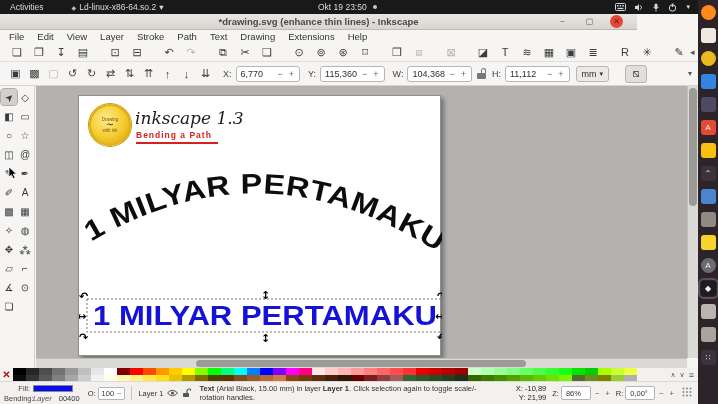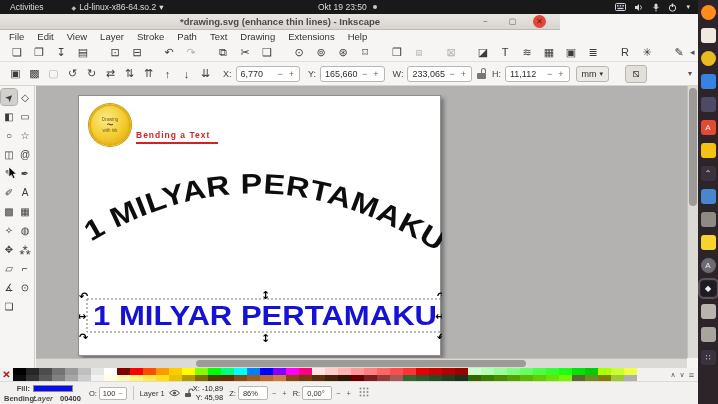--- a/index.html
+++ b/index.html
@@ -10,21 +10,21 @@
   .topbar { position:absolute; left:0; top:0; width:698px; height:14px; background:#191919; color:#dcdcdc; display:flex; align-items:center; font-size:8.5px; }
   .topbar .activities { margin-left:10px; }
   .topbar .appmenu { margin-left:28px; display:flex; align-items:center; gap:3px; }
   .topbar .appmenu .diamond { font-size:6px; color:#bbb; }
   .topbar .clock { position:absolute; left:318px; top:0; height:14px; display:flex; align-items:center; gap:6px; }
   .topbar .clock .dot { width:4px; height:4px; border-radius:50%; background:#c8c8c8; }
   .topbar .tray { margin-left:auto; margin-right:8px; display:flex; align-items:center; gap:9px; }
   .topbar .tray svg { display:block; }
 
   
-  .titlebar { position:absolute; left:0; top:14px; width:560px; height:16px; background:linear-gradient(#e9e6e2,#d8d4d0); border-bottom:1px solid #bdb9b4; display:flex; align-items:center; }
+  .titlebar { position:absolute; left:0; top:14px; width:637px; height:16px; background:linear-gradient(#e9e6e2,#d8d4d0); border-bottom:1px solid #bdb9b4; display:flex; align-items:center; }
   .titlebar .title { position:absolute; left:0; right:0; text-align:center; font-size:9.5px; color:#4a4a4a; font-weight:bold; }
   .titlebar .wincontrols { margin-left:auto; margin-right:14px; display:flex; align-items:center; gap:14px; z-index:2; }
   .winbtn { width:13px; height:13px; border-radius:50%; display:flex; align-items:center; justify-content:center; font-size:8px; color:#5a5a5a; }
   .winbtn.close { background:#e0483a; color:#7d1408; }
 
   
   .menubar { position:absolute; left:0; top:30px; width:698px; height:13px; background:#f6f5f4; display:flex; align-items:center; gap:13px; padding-left:9px; font-size:9.5px; color:#333; }
   .menubar .mitem { cursor:default; }
 
   
@@ -79,21 +79,21 @@
   
   .palette { position:absolute; left:0; top:368px; width:698px; height:13px; background:#f3f1ef; display:flex; }
   .pal-none { width:13px; height:13px; display:flex; align-items:center; justify-content:center; color:#b11; font-weight:bold; font-size:10px; }
   .pal-rows { display:flex; flex-direction:column; width:630px; }
   .pal-row { display:flex; height:6.5px; }
   .swatch { flex:0 0 13px; height:100%; }
   .pal-ctrl { margin-left:auto; display:flex; align-items:center; gap:4px; padding:0 4px; color:#555; font-size:7px; }
 
   
   .statusbar { position:absolute; left:0; top:381px; width:698px; height:23px; background:#f3f1ef; border-top:1px solid #dddad6; display:flex; align-items:center; font-size:7.5px; color:#333; }
-  .fs-block { display:flex; flex-direction:column; justify-content:center; gap:1px; margin-left:4px;font-weight:bold; }
+  .fs-block { display:flex; flex-direction:column; justify-content:center; gap:1px; margin-left:4px; }
   .fs-row { display:flex; align-items:center; gap:3px; }
   .fs-label { width:26px; text-align:right; color:#444; }
   .fillswatch { width:40px; height:7px; border:1px solid #888; }
   .stroke-none { font-style:italic; color:#555; }
   .strokew { margin-left:4px; color:#333; }
   .opblock { display:flex; align-items:center; gap:2px; margin-left:8px; }
   .opfield { background:#fff; border:1px solid #b9b6b2; border-radius:2px; padding:1px 3px; display:flex; gap:3px; align-items:center; }
   .sep { width:1px; height:14px; background:#c9c6c2; margin:0 6px; }
   .layerblock { display:flex; align-items:center; gap:4px; }
   .eyeicon svg, .lockicon svg { display:block; }
@@ -229,27 +229,27 @@
       <span class="ticon">⇊</span>
     </span>
   <span class="fieldlab">X:</span>
   <span class="field">
     <span class="val">6,770</span>
     <span class="step">−</span>
     <span class="step">+</span>
   </span>
   <span class="fieldlab">Y:</span>
   <span class="field">
-    <span class="val">165,660</span>
+    <span class="val">115,360</span>
     <span class="step">−</span>
     <span class="step">+</span>
   </span>
   <span class="fieldlab">W:</span>
   <span class="field">
-    <span class="val">233,065</span>
+    <span class="val">104,368</span>
     <span class="step">−</span>
     <span class="step">+</span>
   </span>
   <span class="lock">
       <span class="shackle"></span>
       <span class="body"></span>
     </span>
   <span class="fieldlab" style="margin-left:0">H:</span>
   <span class="field">
     <span class="val">11,112</span>
@@ -342,21 +342,22 @@
     <polygon points="1,1 1,11 3.5,8.8 5.2,12.6 7,11.8 5.3,8 8.5,8" fill="#000" stroke="#fff" stroke-width="0.7"></polygon>
   </svg>
 
   <div class="canvas">
     <div class="page">
       <div class="badge">
         <span>Drawing</span>
         <span class="bird">〜</span>
         <span>with ink</span>
       </div>
-      <div class="logosub">Bending a Text</div>
+      <div class="logotext">inkscape 1.3</div>
+      <div class="logosub">Bending a Path</div>
 
       <svg class="artsvg" viewBox="0 0 363 261">
         <defs>
             <path id="arcPath" d="M 12 146 Q 180 46 352 152" fill="none"></path>
           </defs>
 
         <text font-family="Liberation Sans, sans-serif" font-size="28" font-weight="900" fill="#0d0d0d" letter-spacing="0.5">
           <textPath href="#arcPath" startOffset="0" textLength="368" lengthAdjust="spacingAndGlyphs">1 MILYAR PERTAMAKU</textPath>
         </text>
 
@@ -527,23 +528,27 @@
           <circle cx="5.5" cy="4" r="1.6" fill="#555"></circle>
         </svg>
     </span>
     <span class="lockicon">
       <svg width="9" height="10" viewBox="0 0 9 10">
           <rect x="1" y="5" width="6" height="4" rx="0.8" fill="#555"></rect>
           <path d="M5 5 V3 a2 2 0 0 1 4 0" fill="none" stroke="#555" stroke-width="1.2"></path>
         </svg>
     </span>
   </div>
+  <div class="msg">
+    <div><b>Text</b><span> (Arial Black, 15.00 mm) in layer </span><b>Layer 1</b><span>. Click selection again to toggle scale/-</span></div>
+    <div>rotation handles.</div>
+  </div>
   <div class="xyblock">
     <div><span>X:</span> <span>-10,89</span></div>
-    <div><span>Y:</span> <span>45,98</span></div>
+    <div><span>Y:</span> <span>21,99</span></div>
   </div>
   <div class="zrblock">
     <span>Z:</span>
     <span class="zrfield">86%</span>
     <span class="zrstep">−</span>
     <span class="zrstep">+</span>
   </div>
   <div class="zrblock">
     <span>R:</span>
     <span class="zrfield">0,00°</span>

